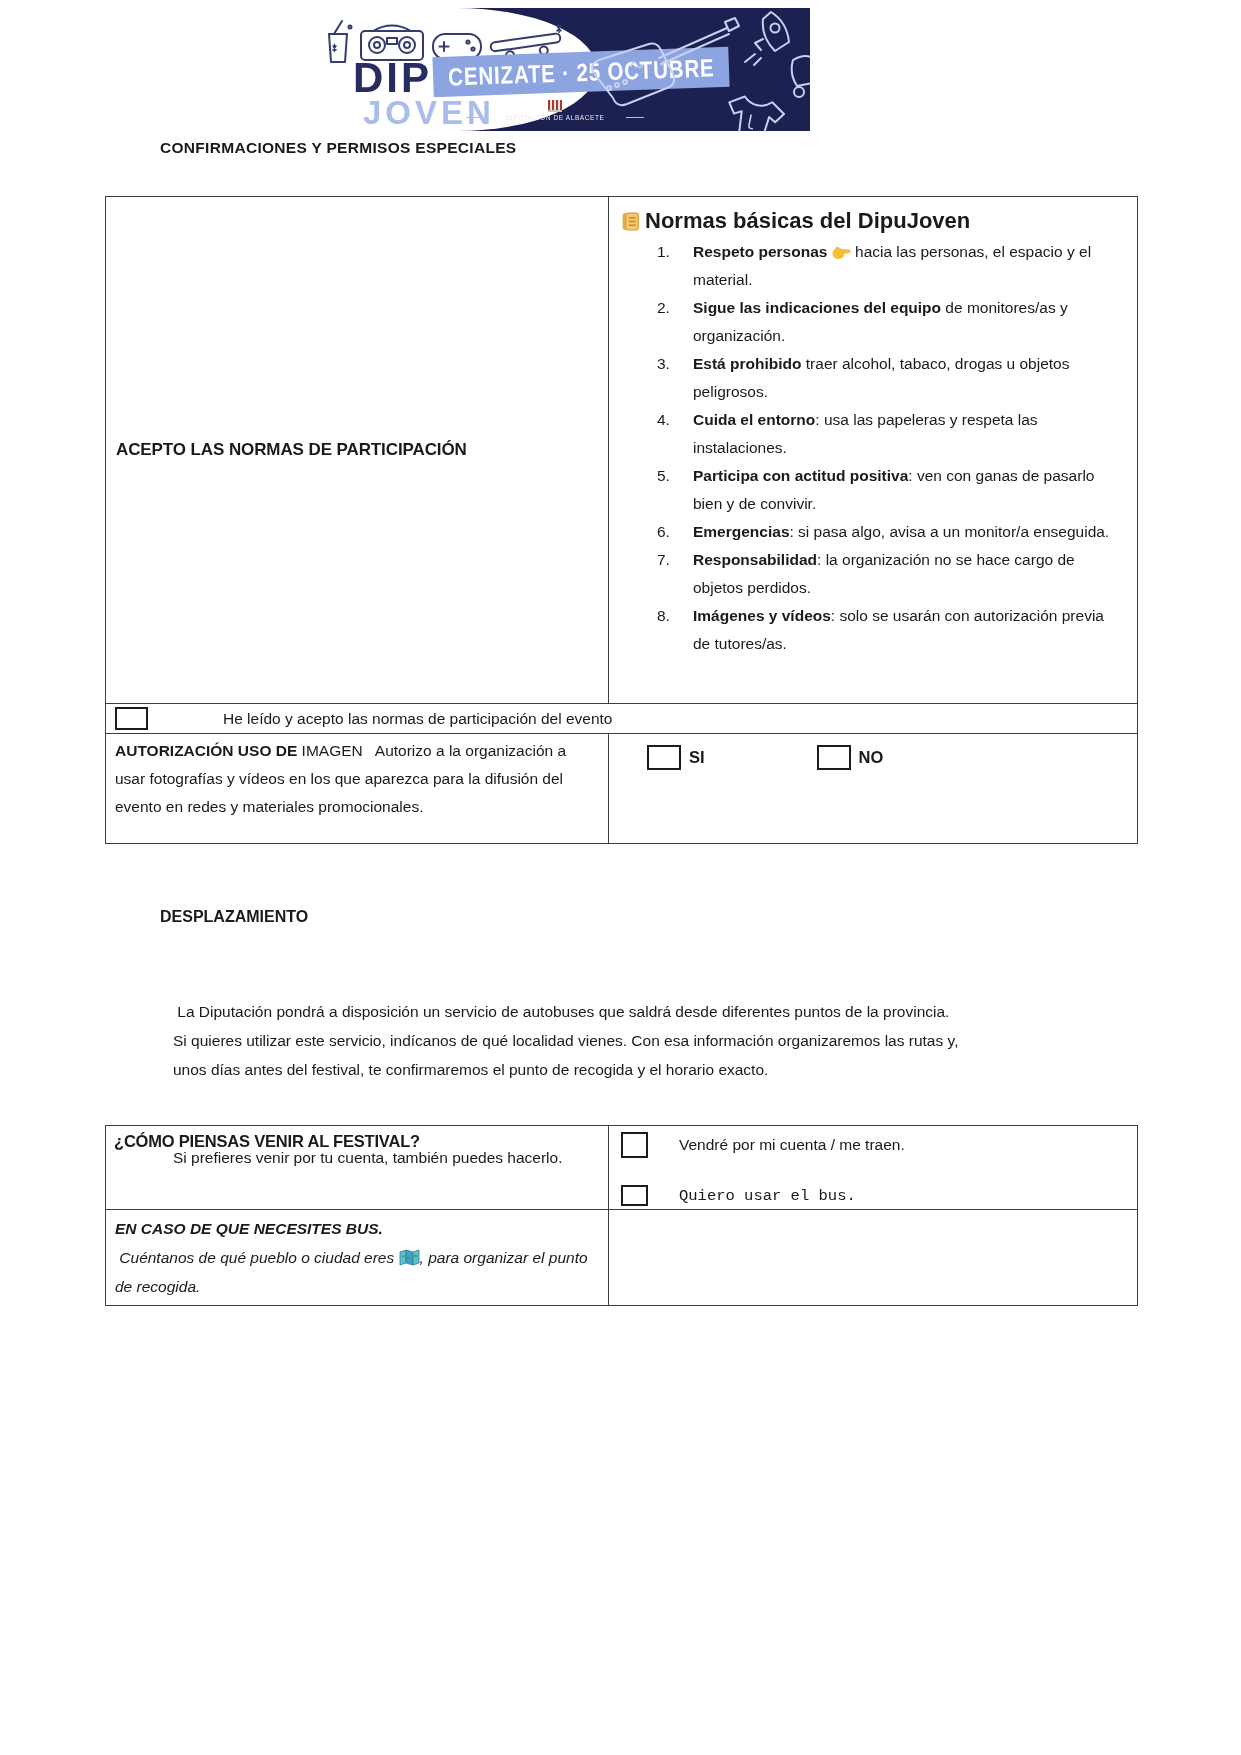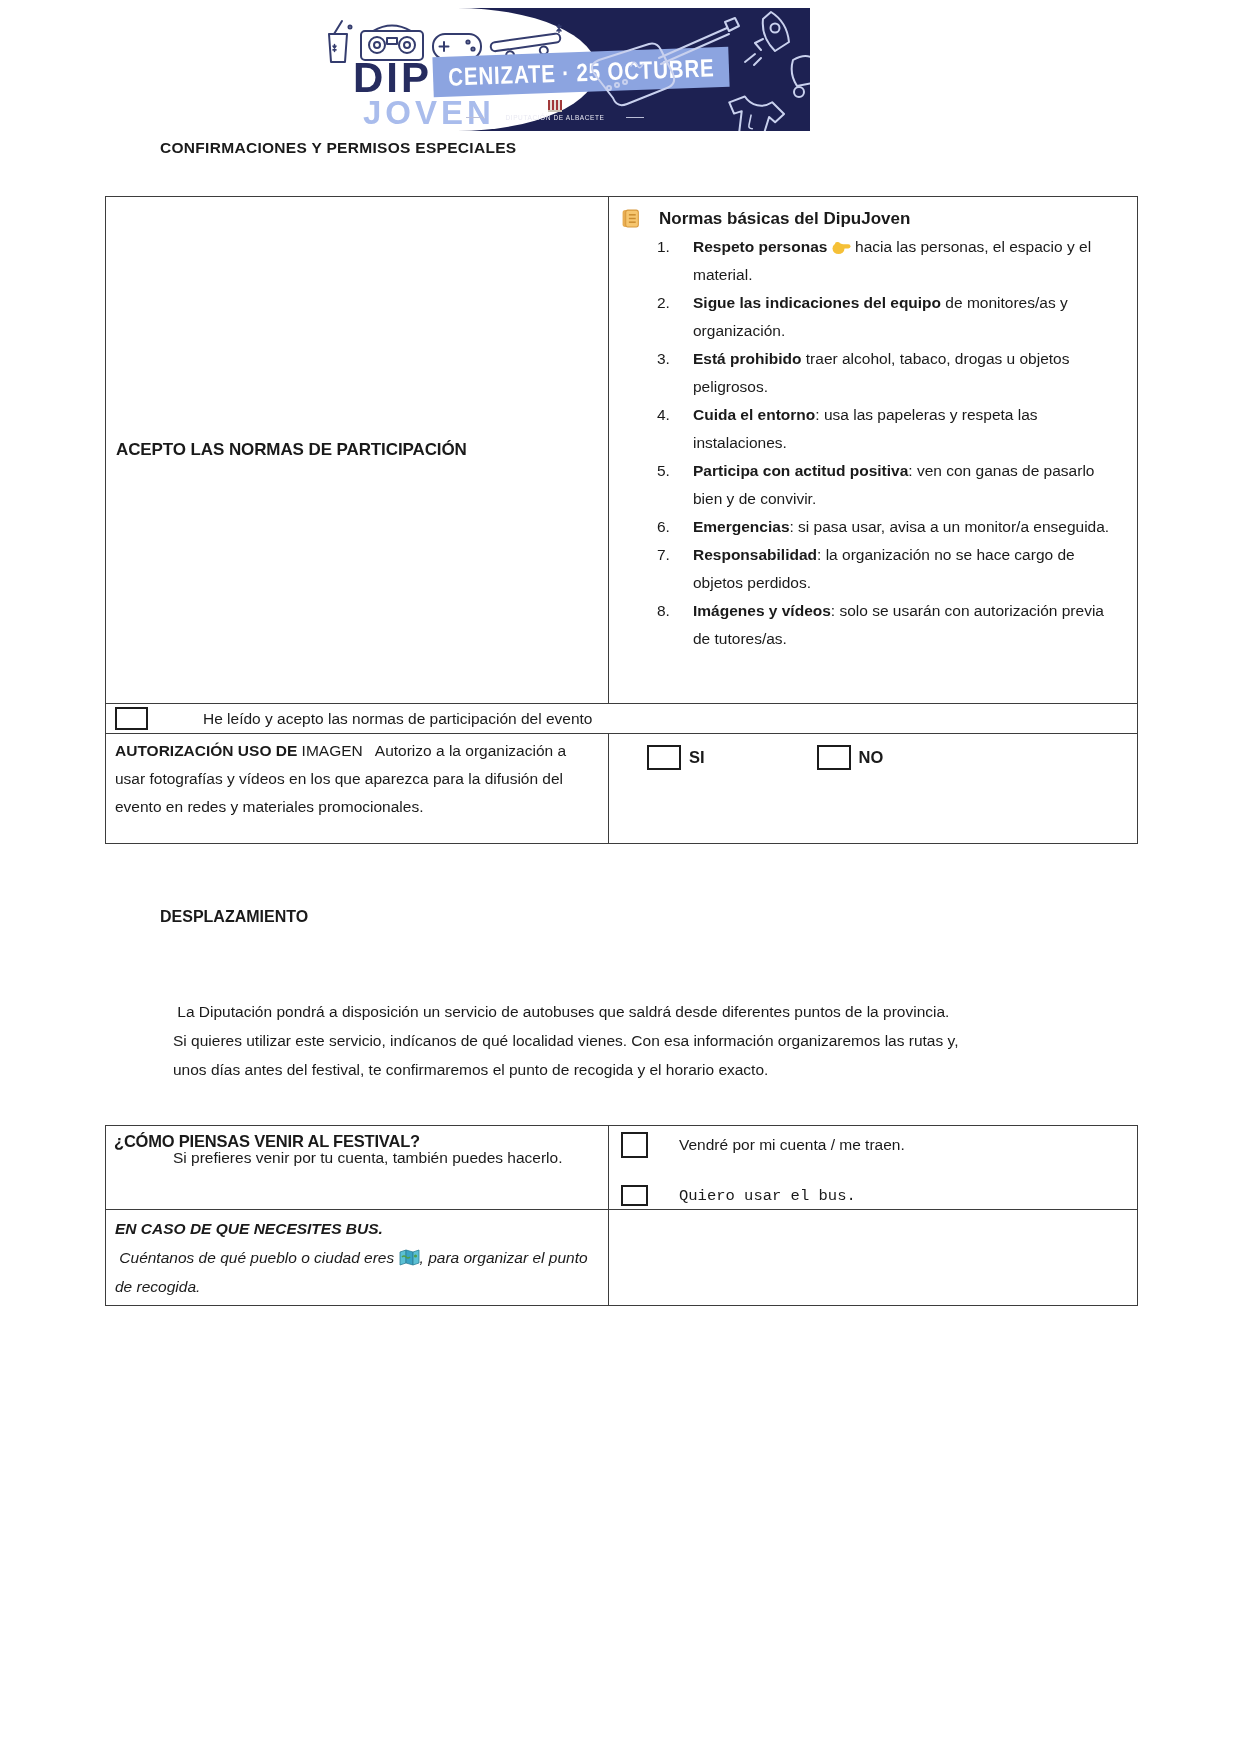--- a/index.html
+++ b/index.html
@@ -44,29 +44,29 @@
   
   table { border-collapse:collapse; table-layout:fixed; }
   td { border:1.6px solid #3d3d3d; vertical-align:top; font-size:15.5px; padding:0; }
   .table1 { position:absolute; left:105px; top:196px; width:1032px; }
   .table2 { position:absolute; left:105px; top:1125px; width:1032px; }
   .col-l { width:503px; } .col-r { width:529px; }
 
   .cell-accept-header { vertical-align:middle; font-weight:bold; font-size:17px;
                         padding-left:10px; letter-spacing:-0.1px; }
   .cell-rules { padding:9px 12px 6px 6px; }
-  .rules-title { display:flex; align-items:center; gap:17px; font-weight:bold;
-                 font-size:17px; margin:2px 0 4px 6px; }
+  .rules-title { display:flex; align-items:center; gap:3px; font-weight:bold;
+                 font-size:22px; margin:2px 0 4px 6px; }
   ol.rules-list { list-style:none; margin:2px 0 0 0; padding:0 0 0 42px; }
   ol.rules-list li { position:relative; padding-left:36px; line-height:28px; }
   ol.rules-list .num { position:absolute; left:0; }
   .b { font-weight:bold; }
 
   .cell-readaccept { height:30px; }
-  .readaccept-inner { display:flex; align-items:center; height:100%; }
+  .readaccept-inner { display:flex; align-items:center; height:100%;gap:20px; }
   .cbx { background:#fff; border:2px solid #1c1c1c; flex:none; }
   .cbx-read { width:33px; height:23px; margin-left:9px; }
   .readaccept-label { margin-left:55px; }
 
   .cell-auth { padding:3px 10px 3px 9px; line-height:28px; white-space:pre-wrap; }
   .cell-sino { padding-top:11px; }
   .sino-row { display:flex; align-items:center; }
   .cbx-si { width:34px; height:25px; margin-left:38px; }
   .cbx-no { width:34px; height:25px; margin-left:112px; }
   .sino-label { font-weight:bold; font-size:16.5px; margin-left:8px; }
@@ -211,21 +211,21 @@
         <li>
           <span class="num">3.</span><span class="b">Está prohibido</span><span> traer alcohol, tabaco, drogas u objetos peligrosos.</span>
         </li>
         <li>
           <span class="num">4.</span><span class="b">Cuida el entorno</span><span>: usa las papeleras y respeta las instalaciones.</span>
         </li>
         <li>
           <span class="num">5.</span><span class="b">Participa con actitud positiva</span><span>: ven con ganas de pasarlo bien y de convivir.</span>
         </li>
         <li>
-          <span class="num">6.</span><span class="b">Emergencias</span><span>: si pasa usar, avisa a un monitor/a enseguida.</span>
+          <span class="num">6.</span><span class="b">Emergencias</span><span>: si pasa algo, avisa a un monitor/a enseguida.</span>
         </li>
         <li>
           <span class="num">7.</span><span class="b">Responsabilidad</span><span>: la organización no se hace cargo de objetos perdidos.</span>
         </li>
         <li>
           <span class="num">8.</span><span class="b">Imágenes y vídeos</span><span>: solo se usarán con autorización previa de tutores/as.</span>
         </li>
       </ol>
     </td>
   </tr>

